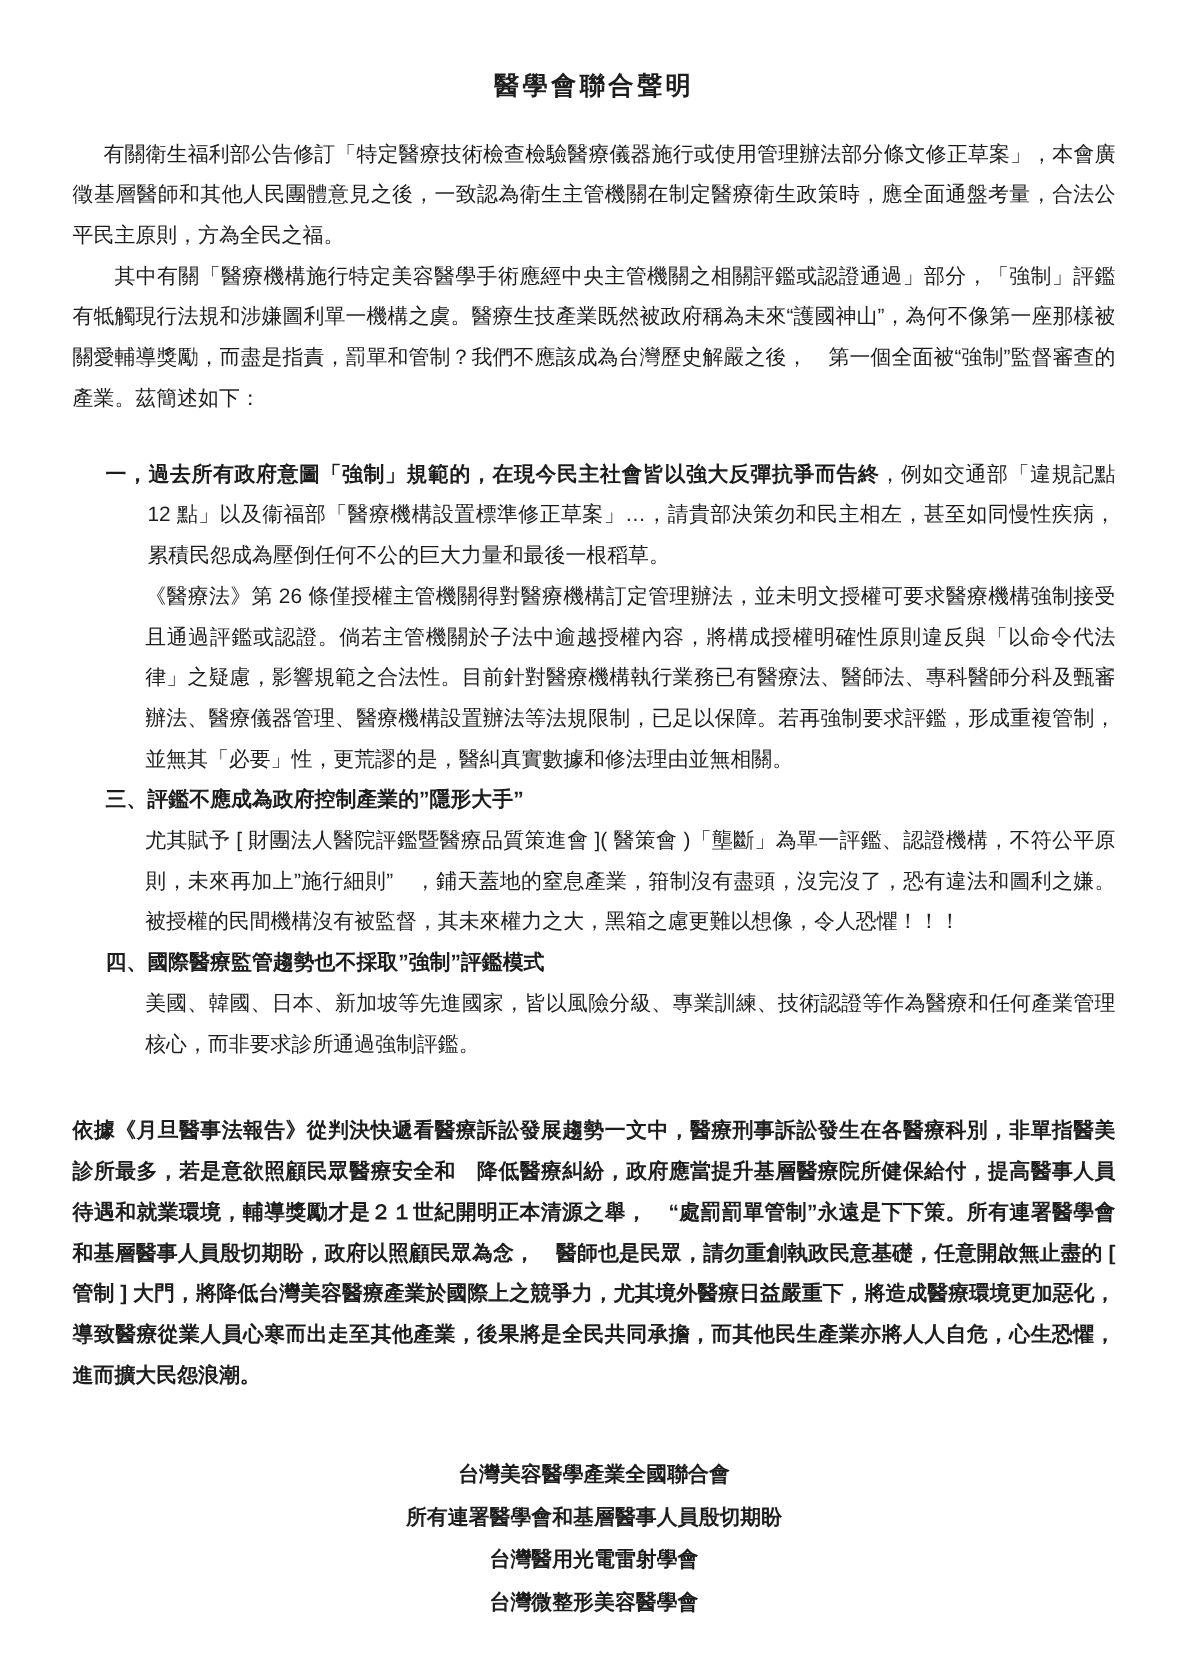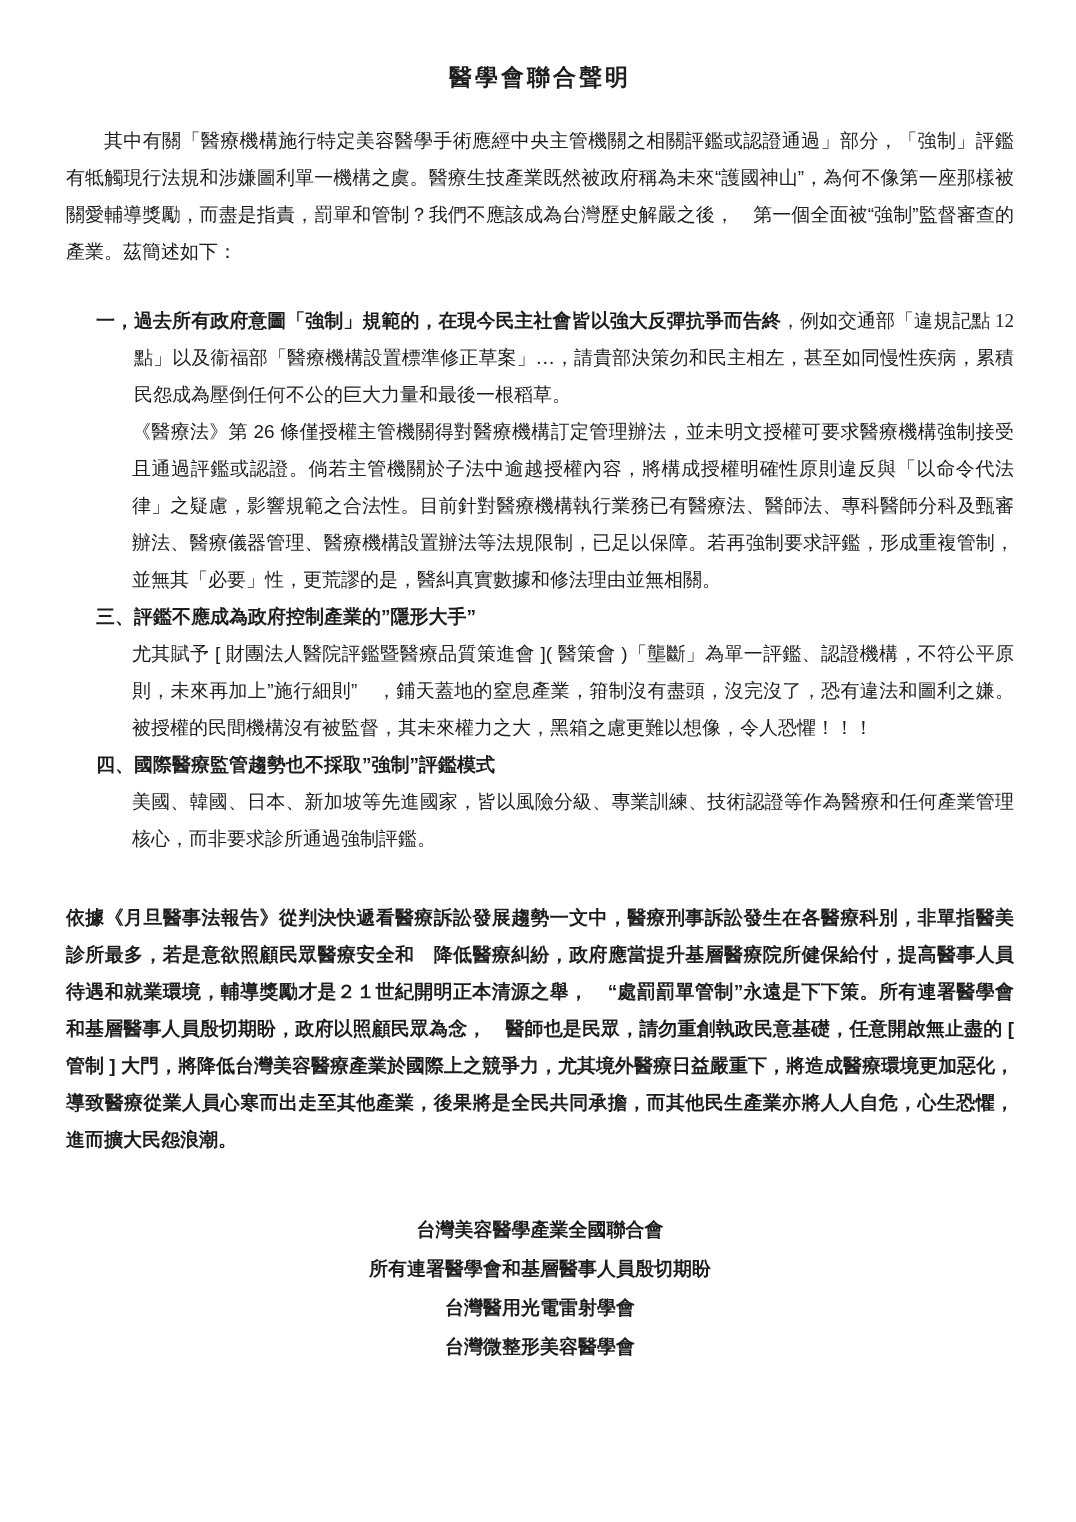--- a/index.html
+++ b/index.html
@@ -25,21 +25,20 @@
   }
   .para { margin: 0; text-align: justify; }
   .indent-1 { text-indent: 28px; }
   .indent-2 { text-indent: 38px; }
   .points { margin-top: 32px; }
   .point-hang {
     margin: 0 0 0 30px;
     padding-left: 38px;
     text-indent: -38px;
     text-align: justify;
-    font-family: Liberation Serif, serif;
   }
   .point-heading { font-weight: bold; margin: 0 0 0 30px; }
   .point-body { margin: 0 0 0 66px; text-align: justify; }
   .closing {
     font-weight: bold;
     margin: 42px 0 0 0;
     text-align: justify;
   }
   .signatures {
     margin-top: 52px;
@@ -49,20 +48,21 @@
   .sig { margin: 0; line-height: 39px; }
   b { font-weight: bold; }
 </style>
 </head>
 <body>
 
 <div class="doc-page">
 
   <h1 class="doc-title">醫學會聯合聲明</h1>
 
+  <p class="para indent-1">有關衛生福利部公告修訂「特定醫療技術檢查檢驗醫療儀器施行或使用管理辦法部分條文修正草案」，本會廣徵基層醫師和其他人民團體意見之後，一致認為衛生主管機關在制定醫療衛生政策時，應全面通盤考量，合法公平民主原則，方為全民之福。</p>
 
   <p class="para indent-2">其中有關「醫療機構施行特定美容醫學手術應經中央主管機關之相關評鑑或認證通過」部分，「強制」評鑑有牴觸現行法規和涉嫌圖利單一機構之虞。醫療生技產業既然被政府稱為未來“護國神山”，為何不像第一座那樣被關愛輔導獎勵，而盡是指責，罰單和管制？我們不應該成為台灣歷史解嚴之後，　第一個全面被“強制”監督審查的產業。茲簡述如下：</p>
 
   <div class="points">
 
     <p class="point-hang"><b>一，過去所有政府意圖「強制」規範的，在現今民主社會皆以強大反彈抗爭而告終</b><span>，例如交通部「違規記點 12 點」以及衞福部「醫療機構設置標準修正草案」…，請貴部決策勿和民主相左，甚至如同慢性疾病，累積民怨成為壓倒任何不公的巨大力量和最後一根稻草。</span></p>
 
     <p class="point-body">《醫療法》第 26 條僅授權主管機關得對醫療機構訂定管理辦法，並未明文授權可要求醫療機構強制接受且通過評鑑或認證。倘若主管機關於子法中逾越授權內容，將構成授權明確性原則違反與「以命令代法律」之疑慮，影響規範之合法性。目前針對醫療機構執行業務已有醫療法、醫師法、專科醫師分科及甄審辦法、醫療儀器管理、醫療機構設置辦法等法規限制，已足以保障。若再強制要求評鑑，形成重複管制，並無其「必要」性，更荒謬的是，醫糾真實數據和修法理由並無相關。</p>
 
     <p class="point-heading">三、評鑑不應成為政府控制產業的”隱形大手”</p>

